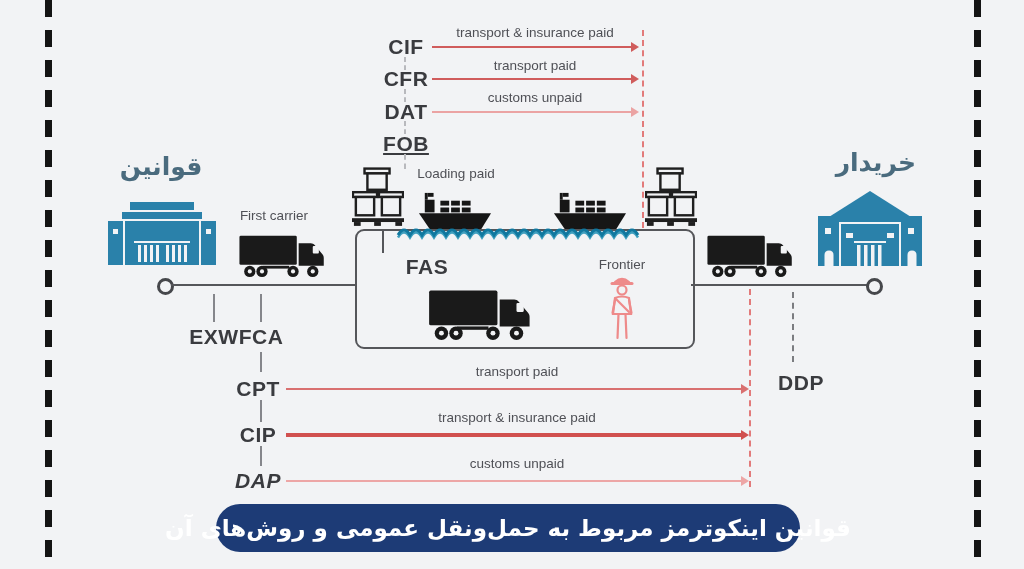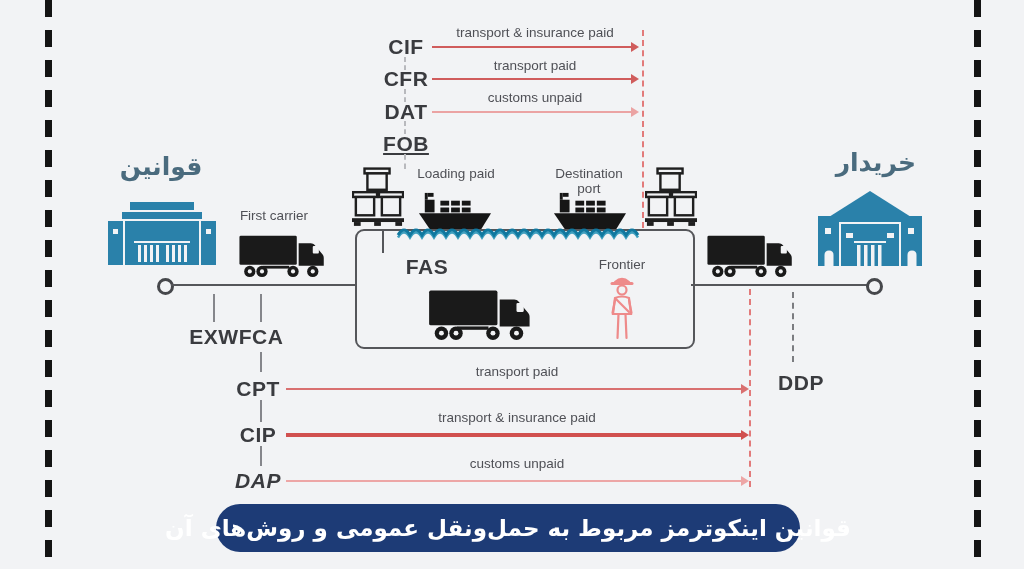--- a/index.html
+++ b/index.html
@@ -175,21 +175,20 @@
         <rect x="11" y="6" width="6" height="4"></rect>
       <rect x="24" y="14" width="9" height="5"></rect>
         <rect x="35" y="14" width="9" height="5"></rect>
         <rect x="46" y="14" width="9" height="5"></rect>
       <rect x="24" y="21" width="9" height="5"></rect>
         <rect x="35" y="21" width="9" height="5"></rect>
         <rect x="46" y="21" width="9" height="5"></rect>
     </g>
   </svg>
 
-  <div class="small-label" style="left:543px;top:166px;width:92px;">Destination port</div>
   <svg class="abs" style="left:552px;top:187px;" width="76" height="43" viewBox="0 0 78 44">
     <g fill="#161616">
       <path d="M2 27 H76 L66 43 H13 Z"></path>
       <rect x="8" y="13" width="10" height="13"></rect>
       <rect x="8" y="6" width="3" height="7"></rect>
         <rect x="11" y="6" width="6" height="4"></rect>
       <rect x="24" y="14" width="9" height="5"></rect>
         <rect x="35" y="14" width="9" height="5"></rect>
         <rect x="46" y="14" width="9" height="5"></rect>
       <rect x="24" y="21" width="9" height="5"></rect>

